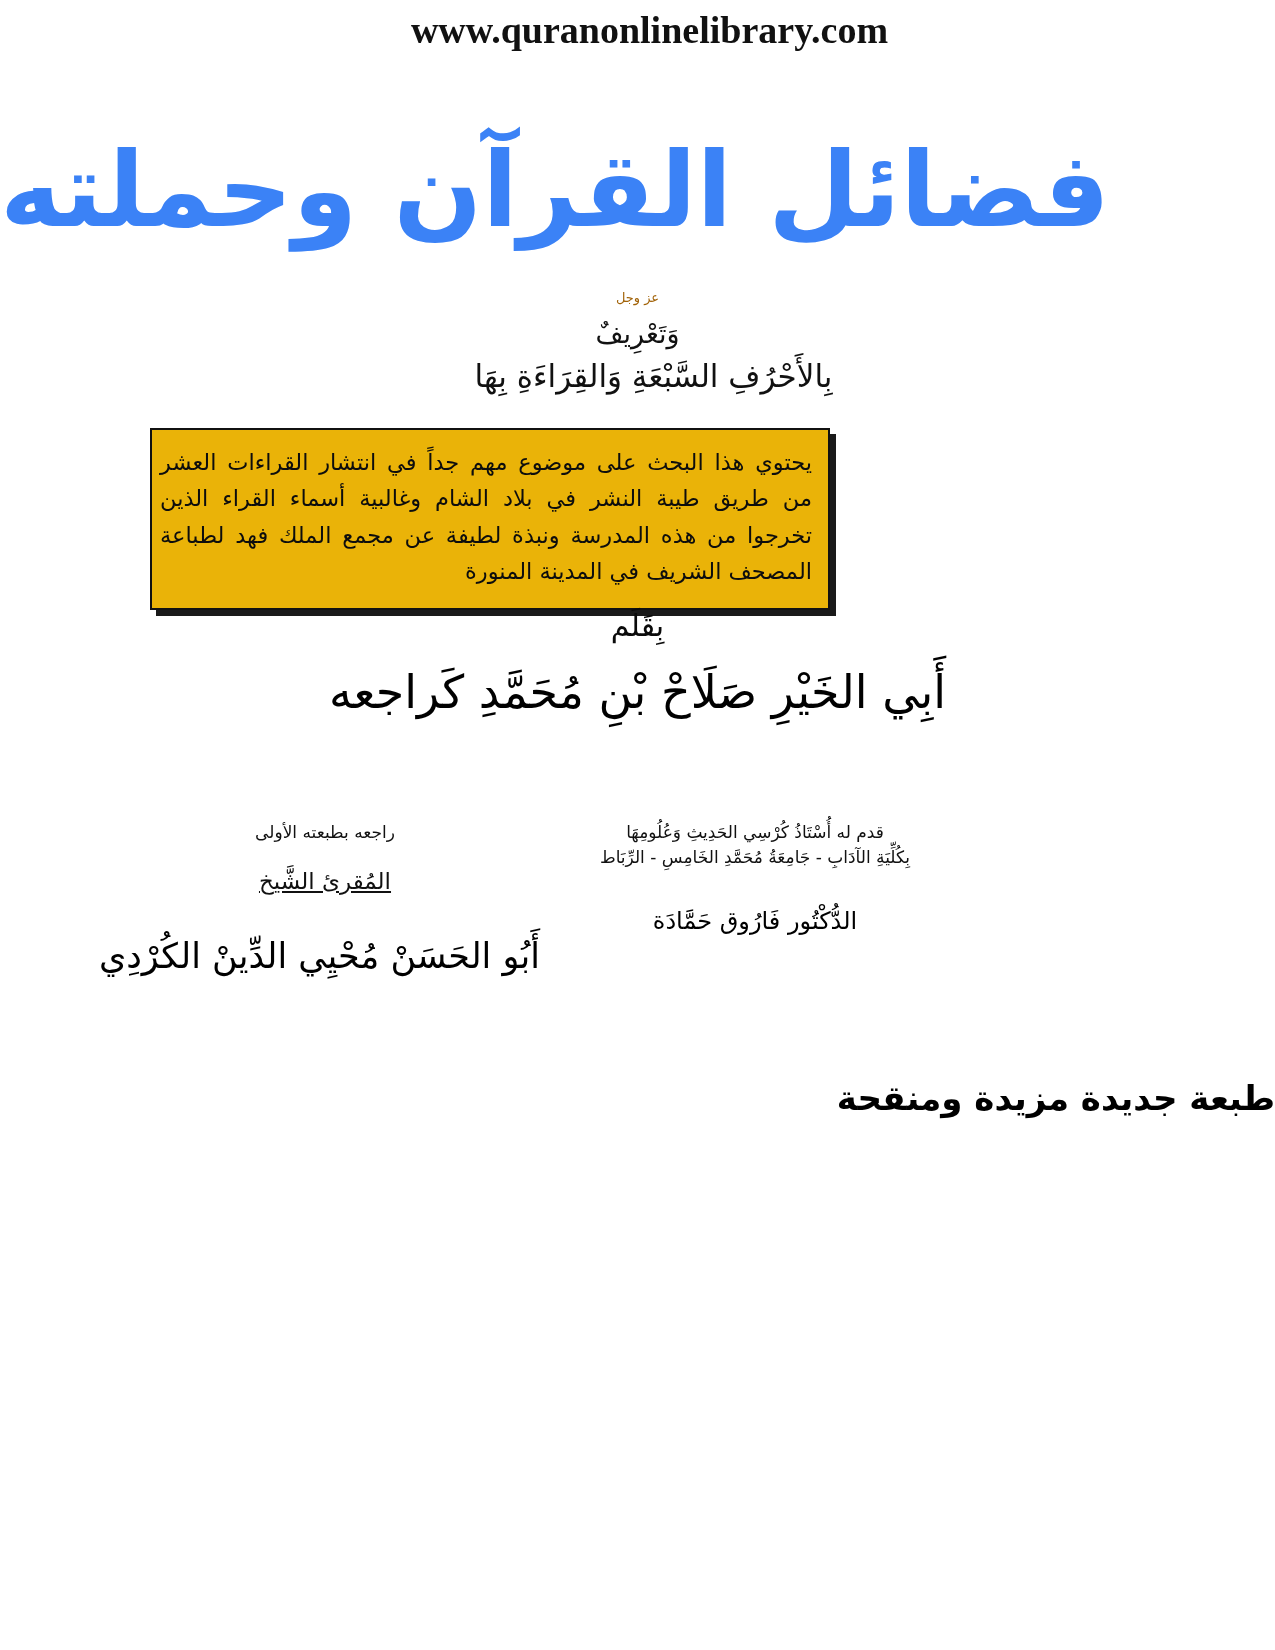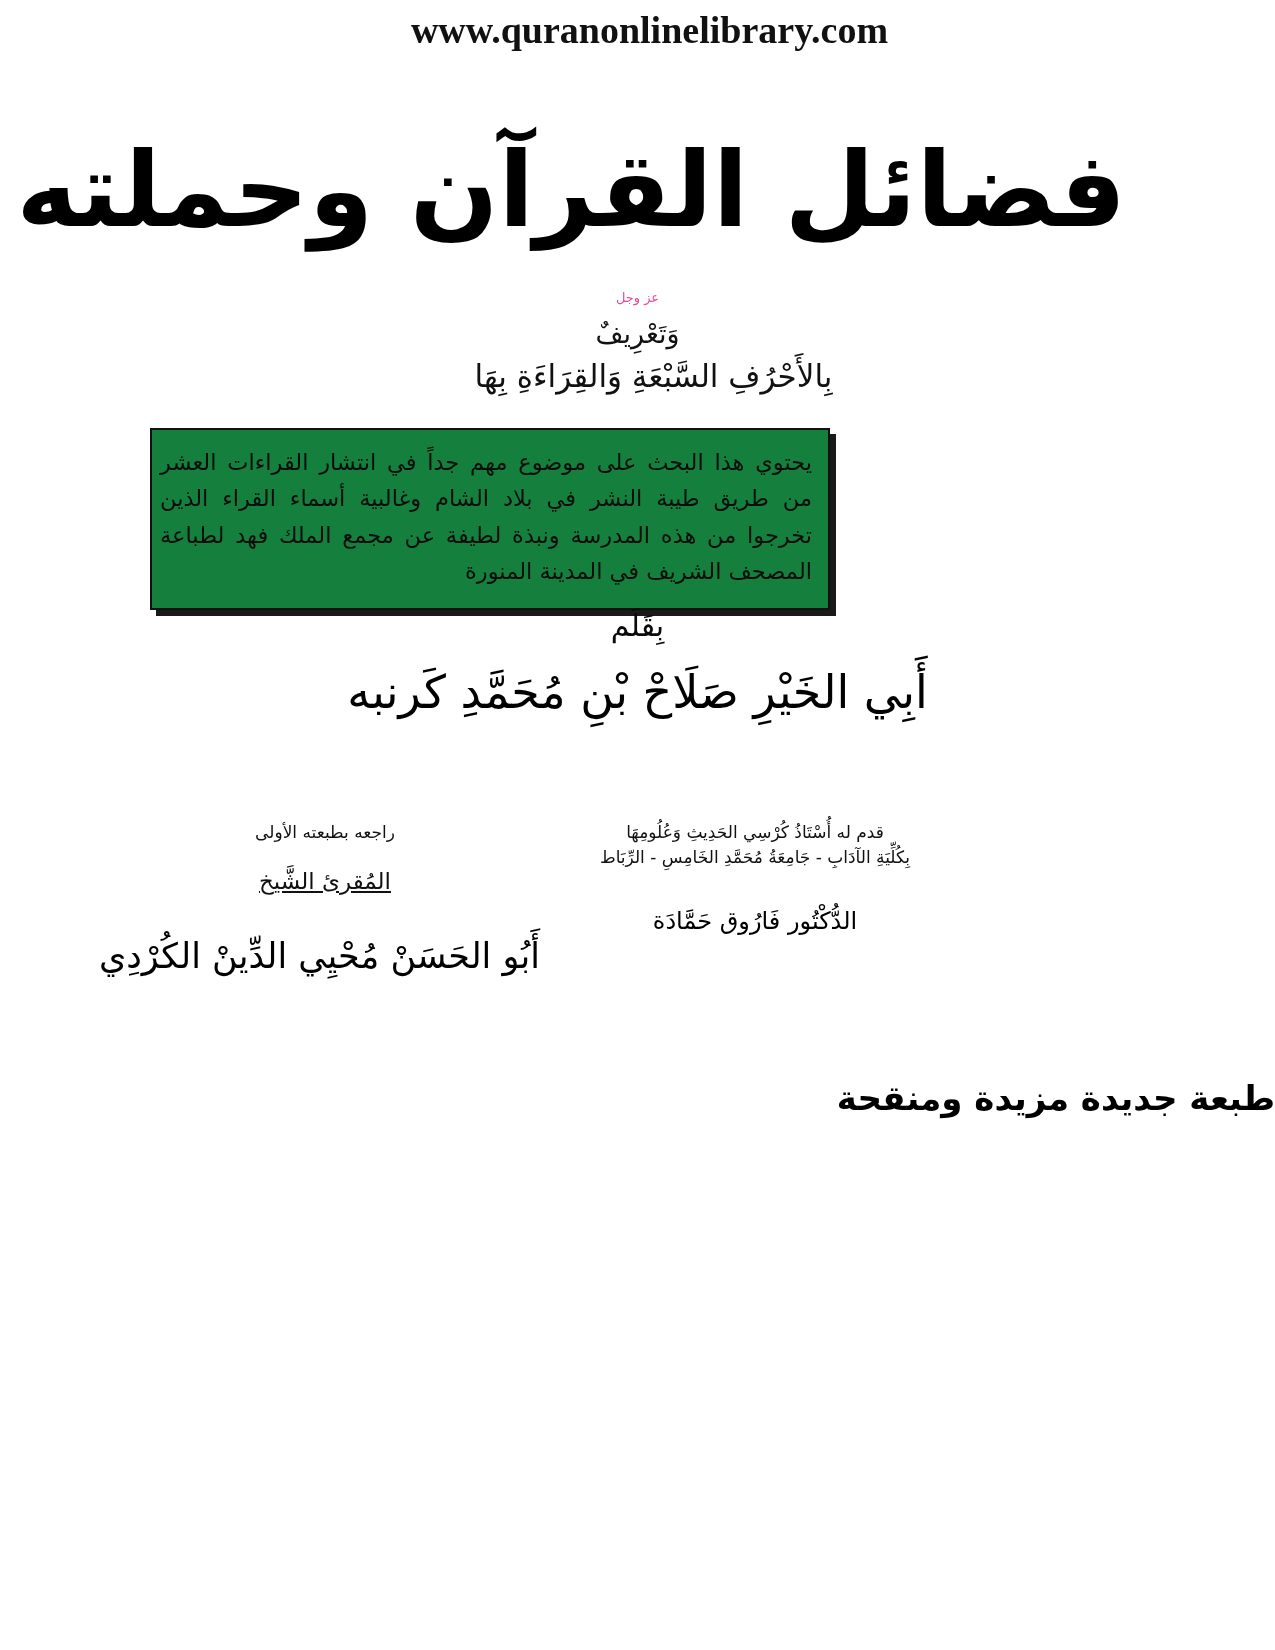--- a/index.html
+++ b/index.html
@@ -38,27 +38,27 @@
     white-space: nowrap;
     padding-left: 12px;
   }
 
   
   .main-title {
     position: absolute;
     top: 120px;
     left: 0;
     width: 1126px;
-    text-align: right;
+    text-align: left;
     font-family: "DejaVu Sans", sans-serif;
     font-size: 104px;
     font-weight: bold;
     line-height: 1.35;
     direction: rtl;
-    color: #000000;
+    color: #3b82f6;
   }
 
   
   .subtitle-1 {
     position: absolute;
     top: 318px;
     left: 0;
     width: 1275px;
     text-align: center;
     font-size: 27px;
@@ -79,21 +79,21 @@
   }
 
   
   .desc-frame {
     position: absolute;
     top: 428px;
     left: 150px;
     width: 680px;
     border: 2px solid #111111;
     box-shadow: 6px 6px 0 0 #1a1a1a;
-    background: #15803d;
+    background: #eab308;
     box-sizing: border-box;
     padding: 14px 16px 18px 8px;
   }
   .desc-frame .inner {
     direction: rtl;
     text-align: justify;
     text-align-last: right;
     font-size: 22.5px;
     line-height: 1.62;
     font-family: "DejaVu Sans", sans-serif;
@@ -180,21 +180,21 @@
   }
 
   
   .deco-dots {
     position: absolute;
     top: 290px;
     left: 0;
     width: 1275px;
     text-align: center;
     font-size: 13px;
-    color: #ec4899;
+    color: #a16207;
     direction: rtl;
   }
 </style>
 </head>
 <body>
 
 <div class="page">
 
   <div class="site-url">www.quranonlinelibrary.com</div>
 
@@ -205,21 +205,21 @@
   <div class="subtitle-1">وَتَعْرِيفٌ</div>
 
   <div class="subtitle-2">بِالأَحْرُفِ السَّبْعَةِ وَالقِرَاءَةِ بِهَا</div>
 
   <div class="desc-frame">
     <div class="inner">يحتوي هذا البحث على موضوع مهم جداً في انتشار القراءات العشر من طريق طيبة النشر في بلاد الشام وغالبية أسماء القراء الذين تخرجوا من هذه المدرسة ونبذة لطيفة عن مجمع الملك فهد لطباعة المصحف الشريف في المدينة المنورة</div>
   </div>
 
   <div class="by-label">بِقَلَم</div>
 
-  <div class="author-name">أَبِي الخَيْرِ صَلَاحْ بْنِ مُحَمَّدِ كَرنبه</div>
+  <div class="author-name">أَبِي الخَيْرِ صَلَاحْ بْنِ مُحَمَّدِ كَراجعه</div>
 
   <div class="credits">
 
     <div class="credit-col right-col">
       <div class="credit-line-small">راجعه بطبعته الأولى</div>
       <div class="credit-line-small pre-name">المُقرئ الشَّيخ</div>
       <div class="credit-name">أَبُو الحَسَنْ مُحْيِي الدِّينْ الكُرْدِي</div>
     </div>
 
     <div class="credit-col left-col">

